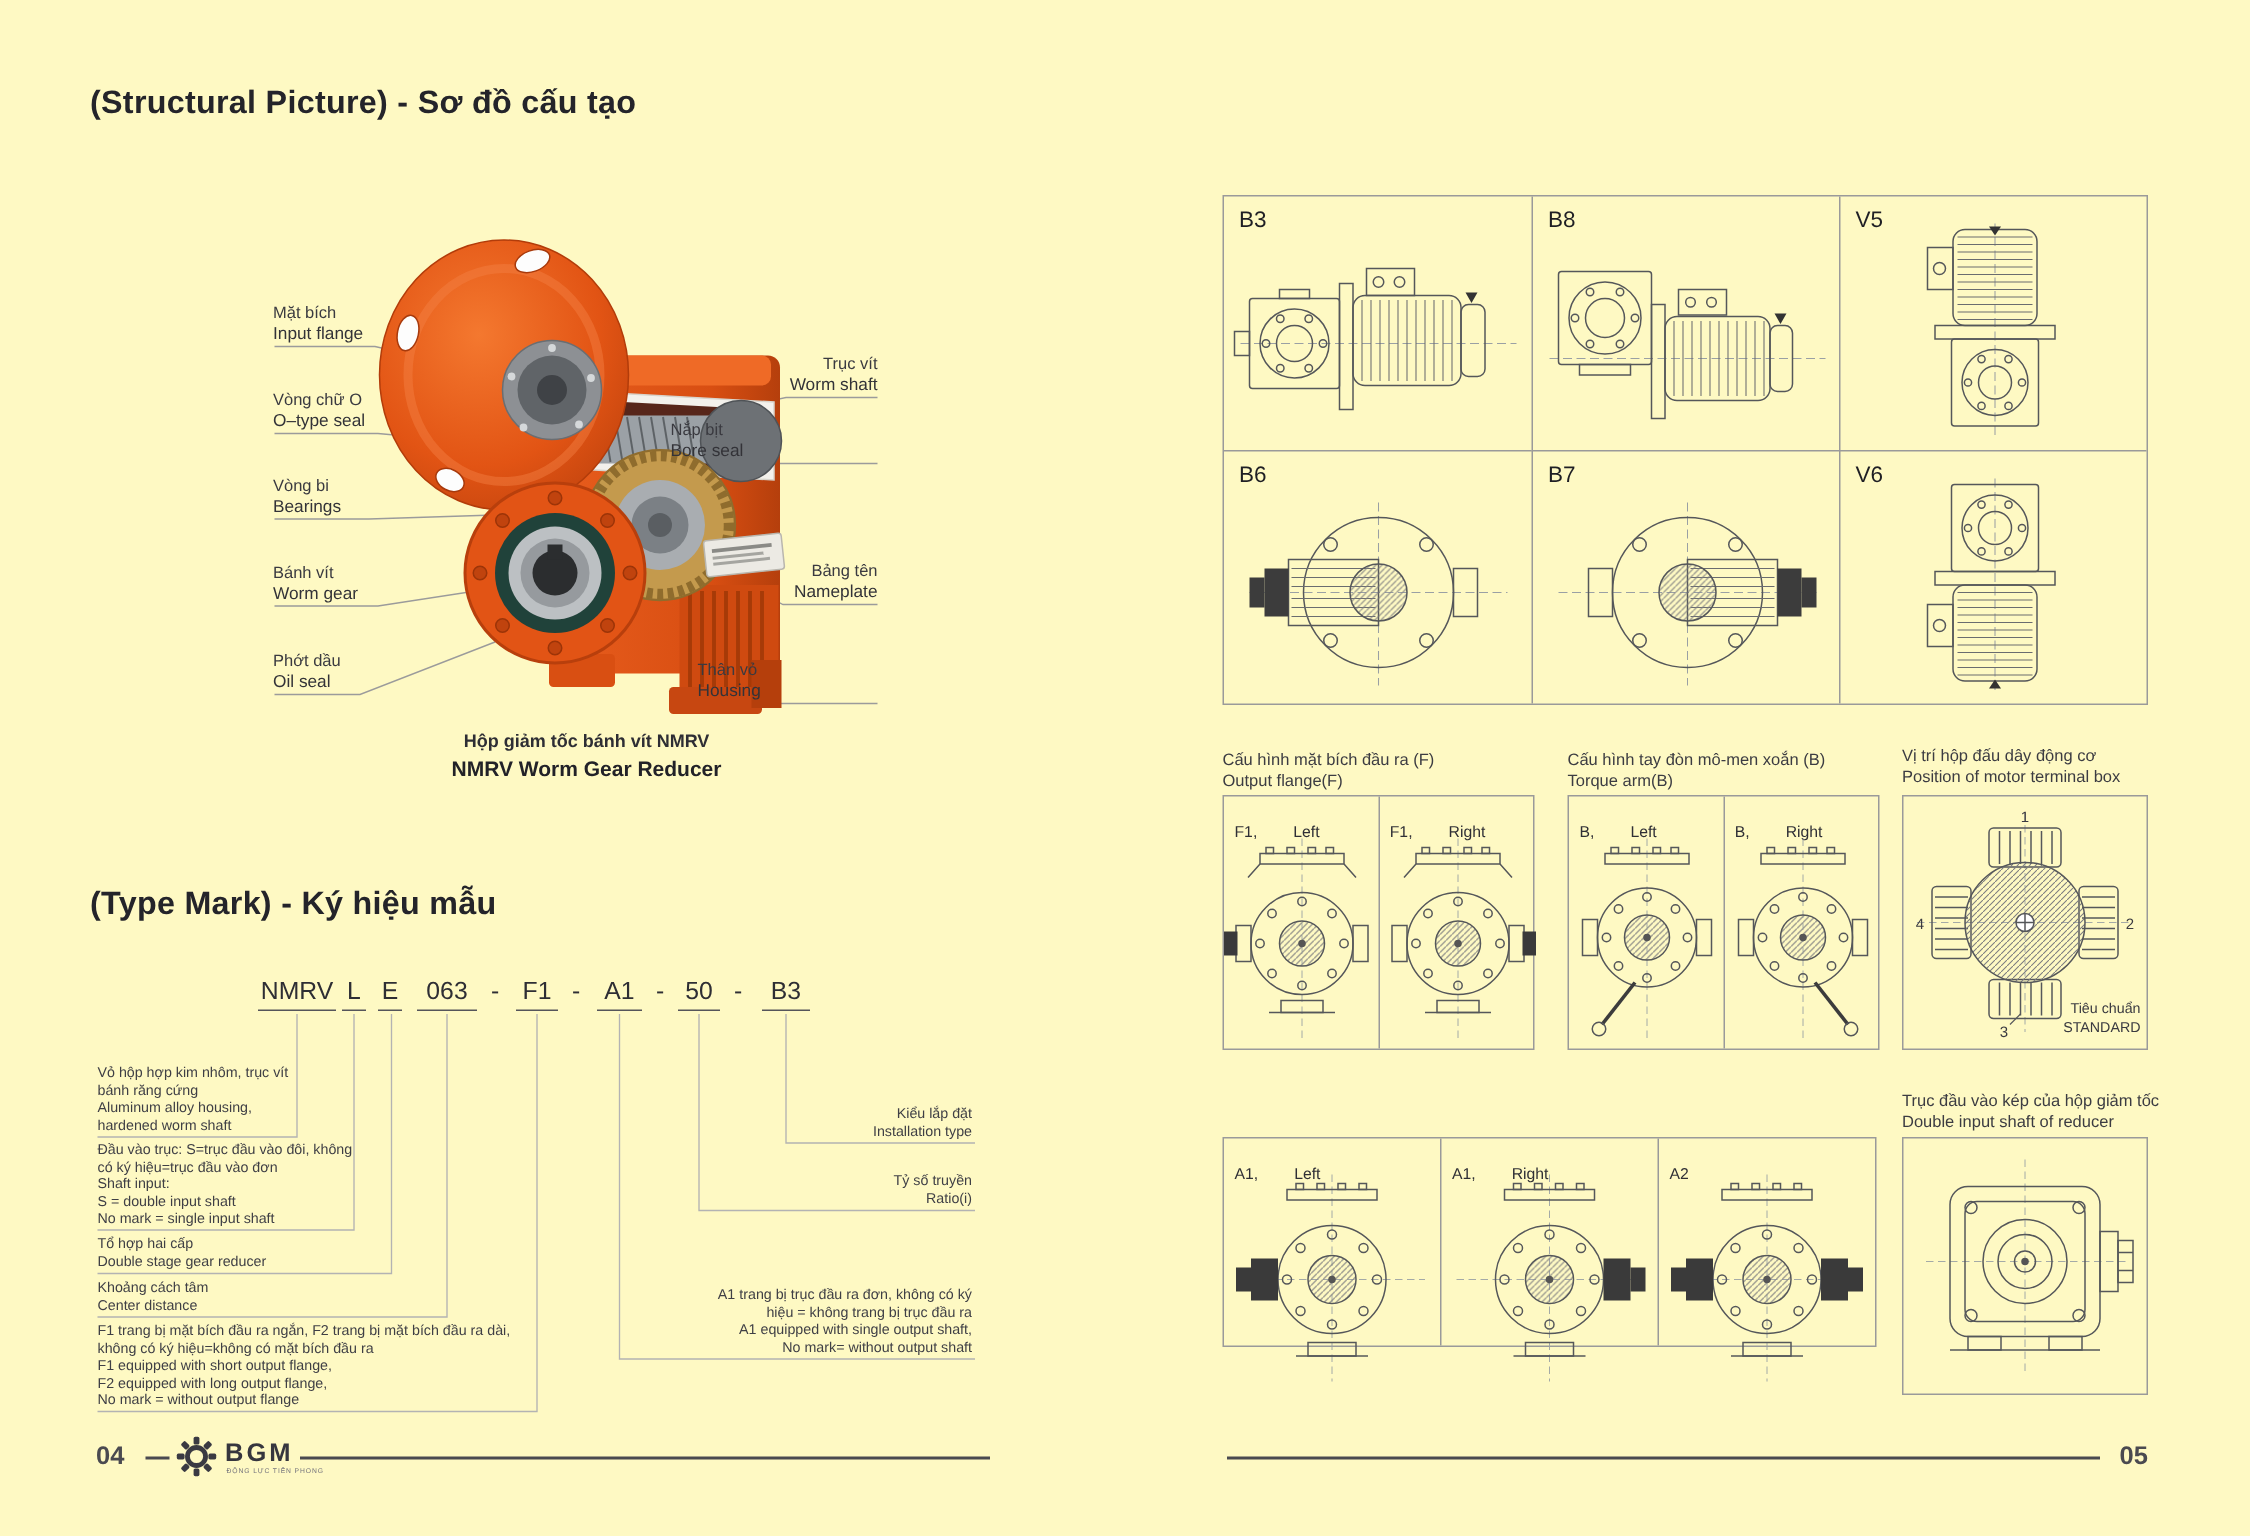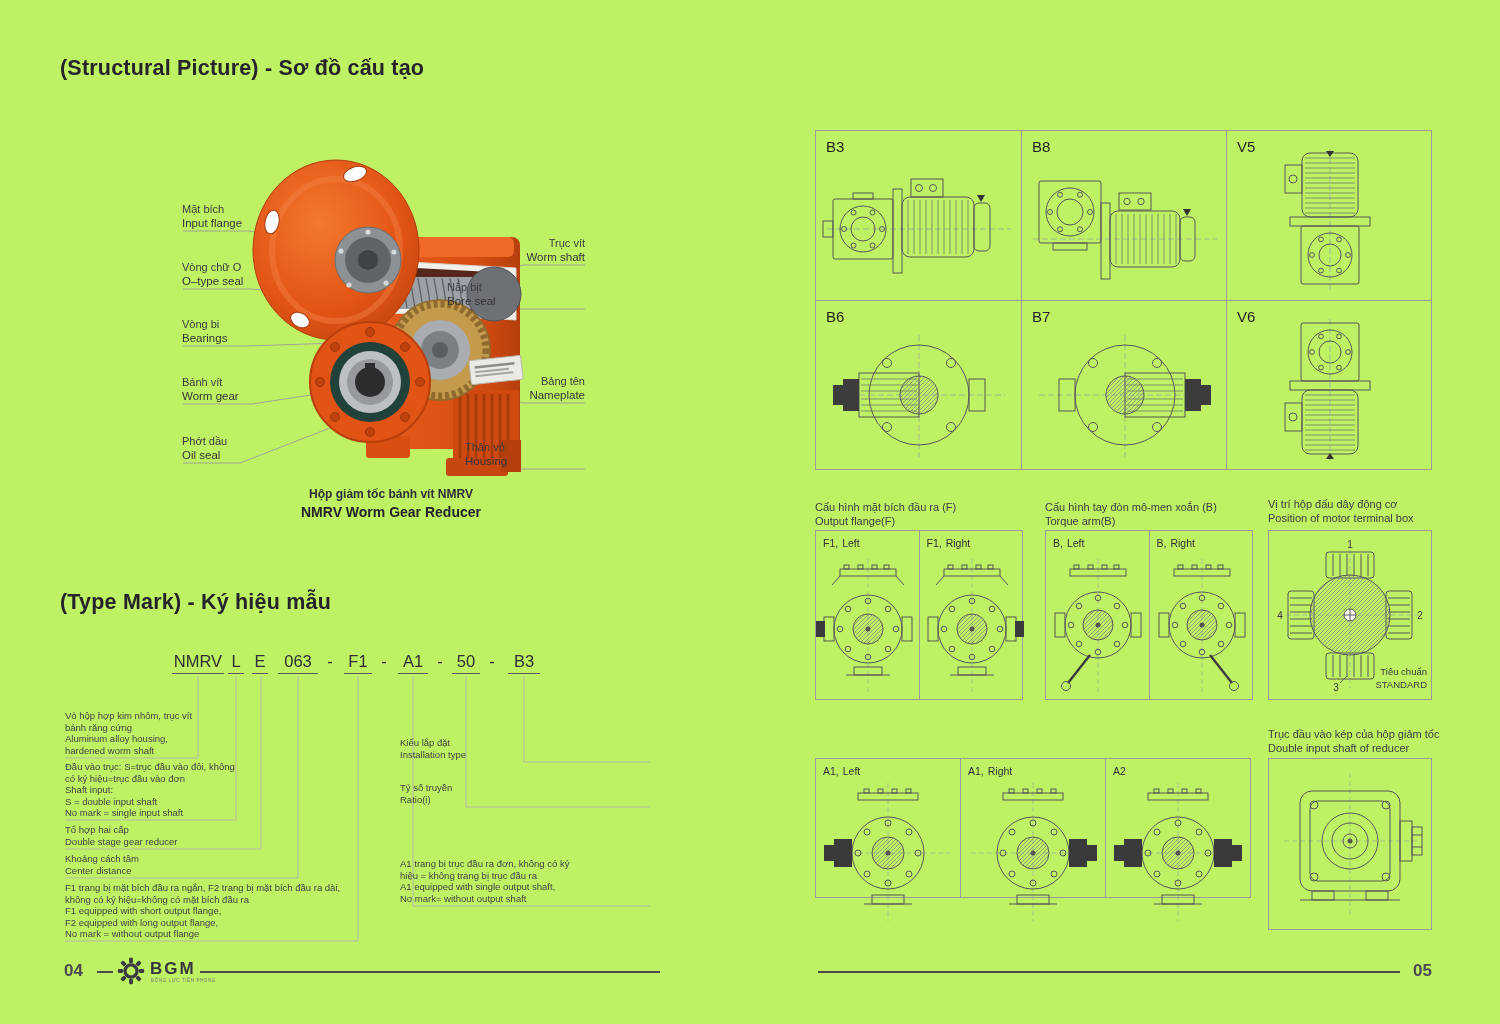--- a/index.html
+++ b/index.html
@@ -1,35 +1,35 @@
 <!DOCTYPE html>
 <html><head>
 <meta charset="utf-8">
 <style>
   html,body{margin:0;padding:0;background:#e8e8e8;}
-  .page{position:relative;width:1500px;height:1024px;background:#bef264;
+  .page{position:relative;width:1500px;height:1024px;background:#fef9c3;
         font-family:"Liberation Sans",sans-serif;overflow:hidden;color:#2c2c32;}
   .abs{position:absolute;}
   .sec-title{font-size:21.5px;font-weight:bold;color:#24242a;letter-spacing:.2px;white-space:nowrap;}
   .plabel{font-size:11px;line-height:13.5px;color:#3a3a40;white-space:nowrap;}
   .plabel .en{font-size:11.5px;color:#333338;}
   .cap{width:286px;text-align:center;}
   .cap .vi{font-size:12px;font-weight:bold;color:#2e2e34;}
   .cap .en{font-size:14px;font-weight:bold;color:#222228;margin-top:3px;}
   .codeseg{position:absolute;top:652px;font-size:16.5px;color:#2e2e34;text-align:center;
            padding-bottom:2px;border-bottom:1.2px solid #55555a;}
   .codedash{position:absolute;top:652px;font-size:16.5px;color:#2e2e34;text-align:center;}
   .note{position:absolute;font-size:9.5px;line-height:11.5px;color:#3f3f45;white-space:pre-line;}
-  .note.r{text-align:left;}
+  .note.r{text-align:right;}
   .subcap{font-size:11px;line-height:14px;color:#3c3c42;white-space:nowrap;}
   .box{position:absolute;border:1px solid #9a9a9a;box-sizing:border-box;display:flex;}
   .cell{position:relative;flex:1;border-left:1px solid #9a9a9a;box-sizing:border-box;}
   .cell:first-child{border-left:none;}
-  .cellhead{position:absolute;top:6px;left:7px;font-size:10.5px;color:#2f2f35;display:flex;justify-content:center;}
-  .cellhead .side{margin-left:4px;}
+  .cellhead{position:absolute;top:18px;left:7px;font-size:10.5px;color:#2f2f35;display:flex;justify-content:center;}
+  .cellhead .side{margin-left:24px;}
   .mgrid{position:absolute;left:815px;top:130px;width:617px;height:340px;
          display:grid;grid-template-columns:repeat(3,1fr);grid-template-rows:repeat(2,1fr);
          border:1px solid #9a9a9a;box-sizing:border-box;}
   .mcell{position:relative;border-left:1px solid #9a9a9a;border-top:1px solid #9a9a9a;box-sizing:border-box;}
   .mcell:nth-child(1),.mcell:nth-child(2),.mcell:nth-child(3){border-top:none;}
   .mcell:nth-child(3n+1){border-left:none;}
   .mlabel{position:absolute;top:7px;left:10px;font-size:15px;color:#1f1f24;}
   .draw{stroke:#55575a;stroke-width:1;fill:none;}
   .footer-num{font-size:17px;color:#4a4a50;font-weight:bold;}
   .fline{position:absolute;background:#4a4a50;height:1.5px;}

